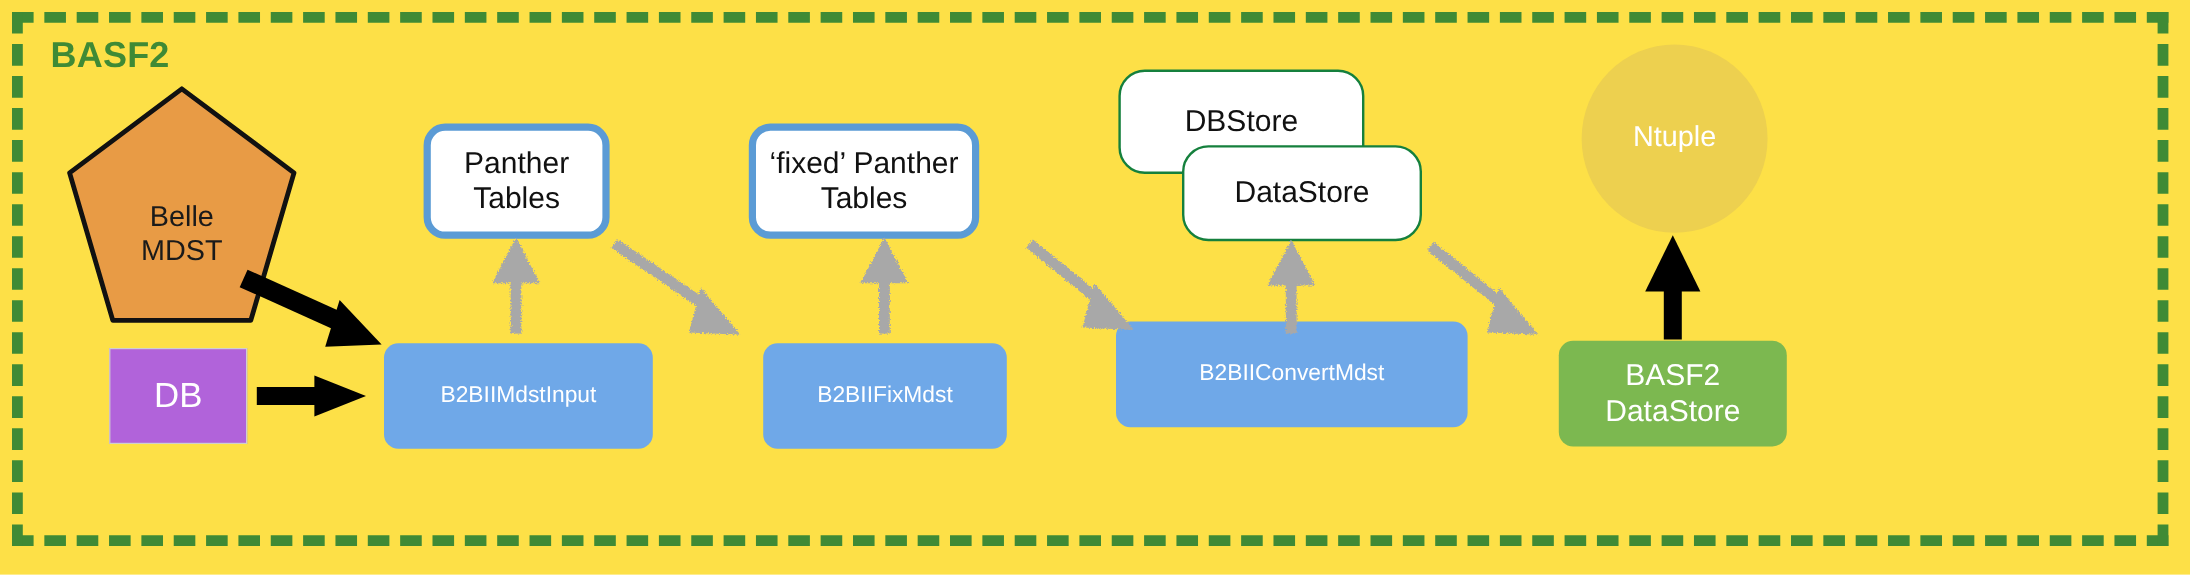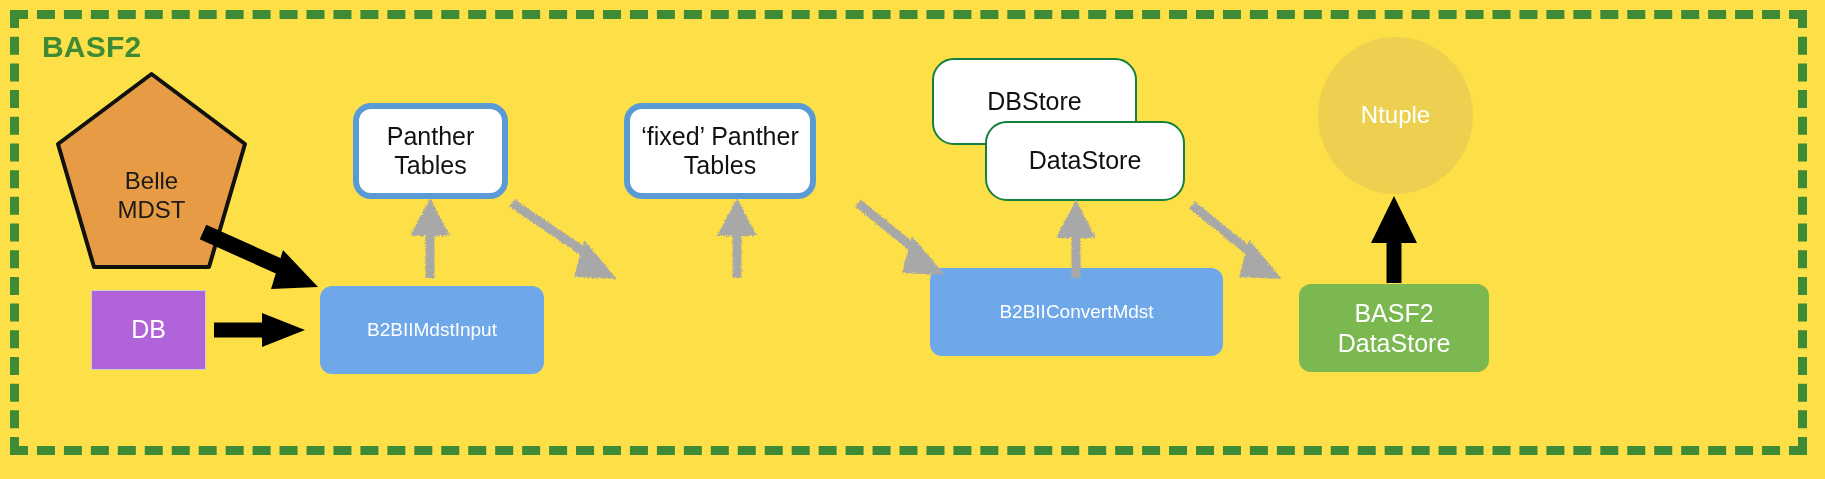--- a/index.html
+++ b/index.html
@@ -55,21 +55,21 @@
   }
   
   .dbbox{
     position:absolute;
     left:91px; top:290px;
     width:115px; height:80px;
     background:#b163da;
     border:1px solid #cfcfcf;
     box-sizing:border-box;
   }
-  .dbbox .ctext{font-size:25px;color:#ffffff;}
+  .dbbox .ctext{font-size:29px;color:#ffffff;}
   
   .obox{
     position:absolute;
     background:#ffffff;
     border:6px solid #5b9bd5;
     border-radius:18px;
     box-sizing:border-box;
   }
   .obox .ctext{font-size:25px;color:#111111;}
   .obox.b1{left:353px; top:103px; width:155px; height:96px;}
@@ -236,20 +236,25 @@
       <span>Ntuple</span>
     </div>
   </div>
 
   <div class="mod m1">
     <div class="ctext">
       <span>B2BIIMdstInput</span>
     </div>
   </div>
 
+  <div class="mod m2">
+    <div class="ctext">
+      <span>B2BIIFixMdst</span>
+    </div>
+  </div>
 
   <div class="mod m3">
     <div class="ctext">
       <span>B2BIIConvertMdst</span>
     </div>
   </div>
 
   <div class="analysis">
     <div class="ctext">
       <span>BASF2</span>

